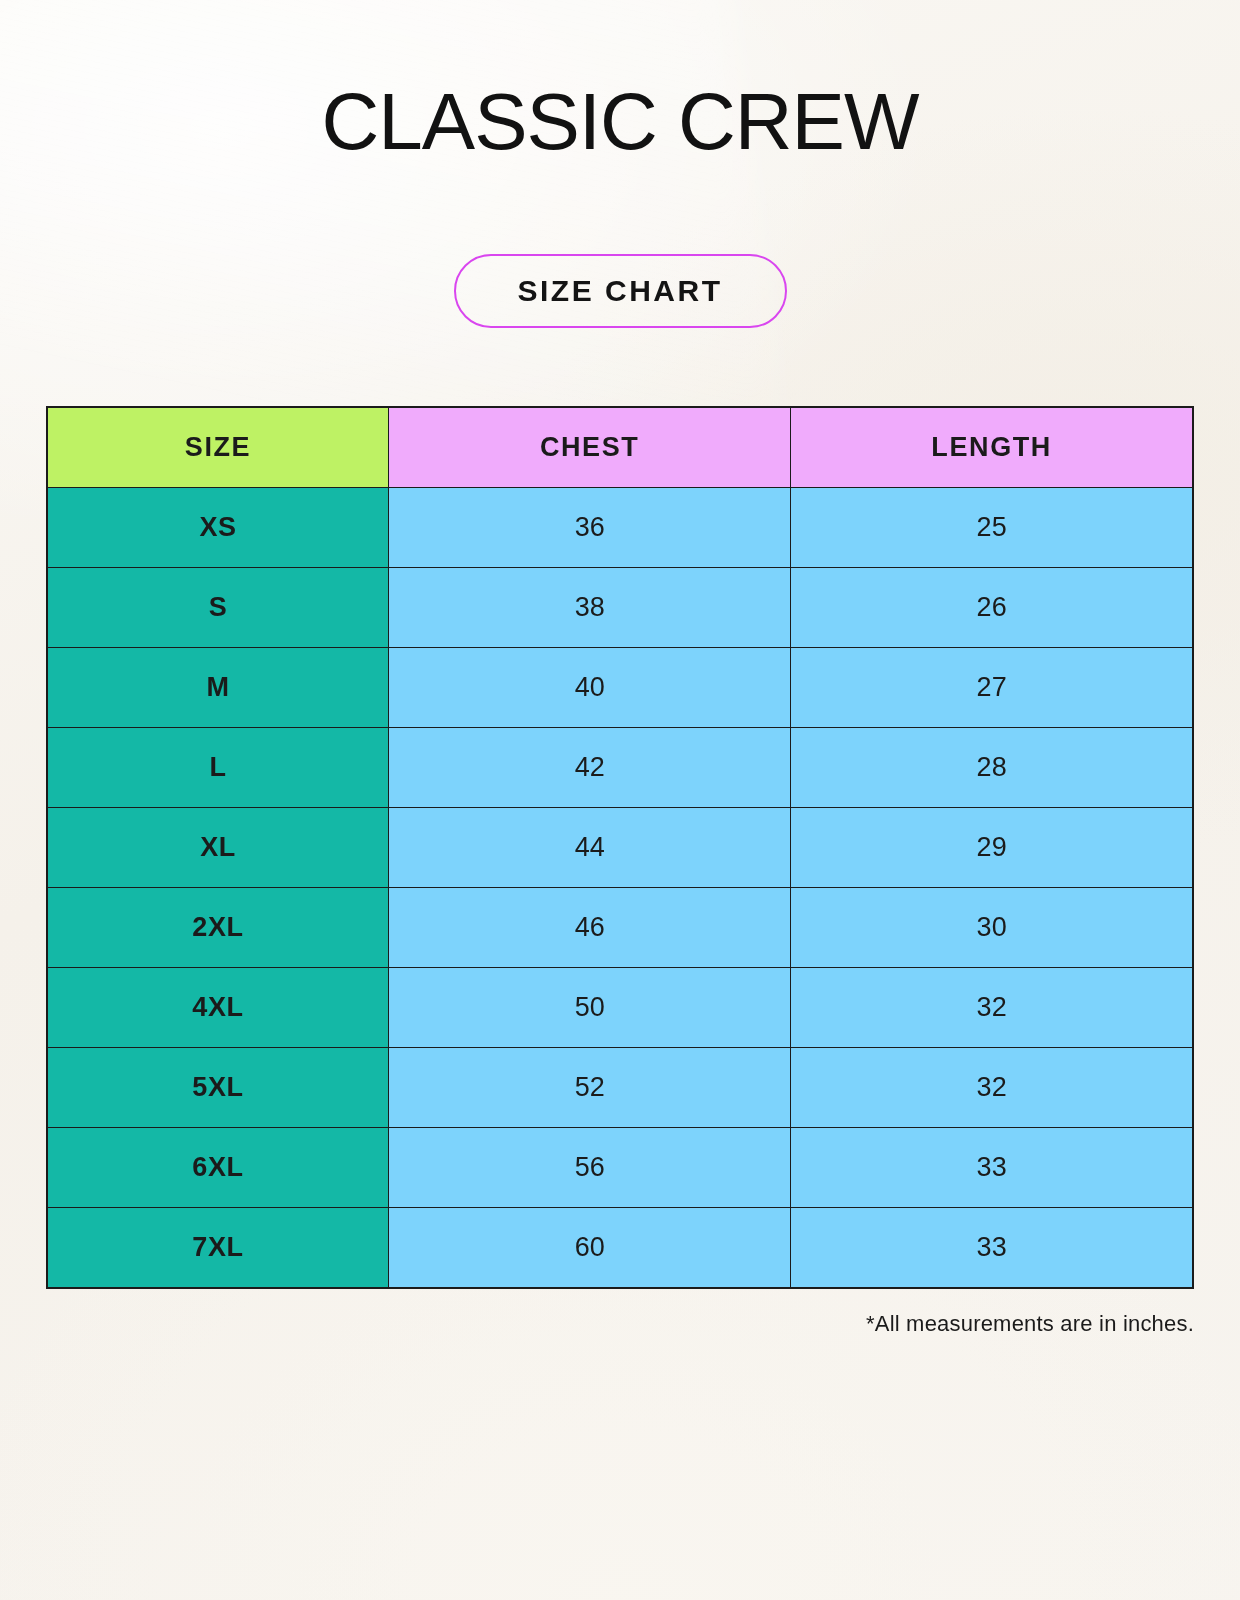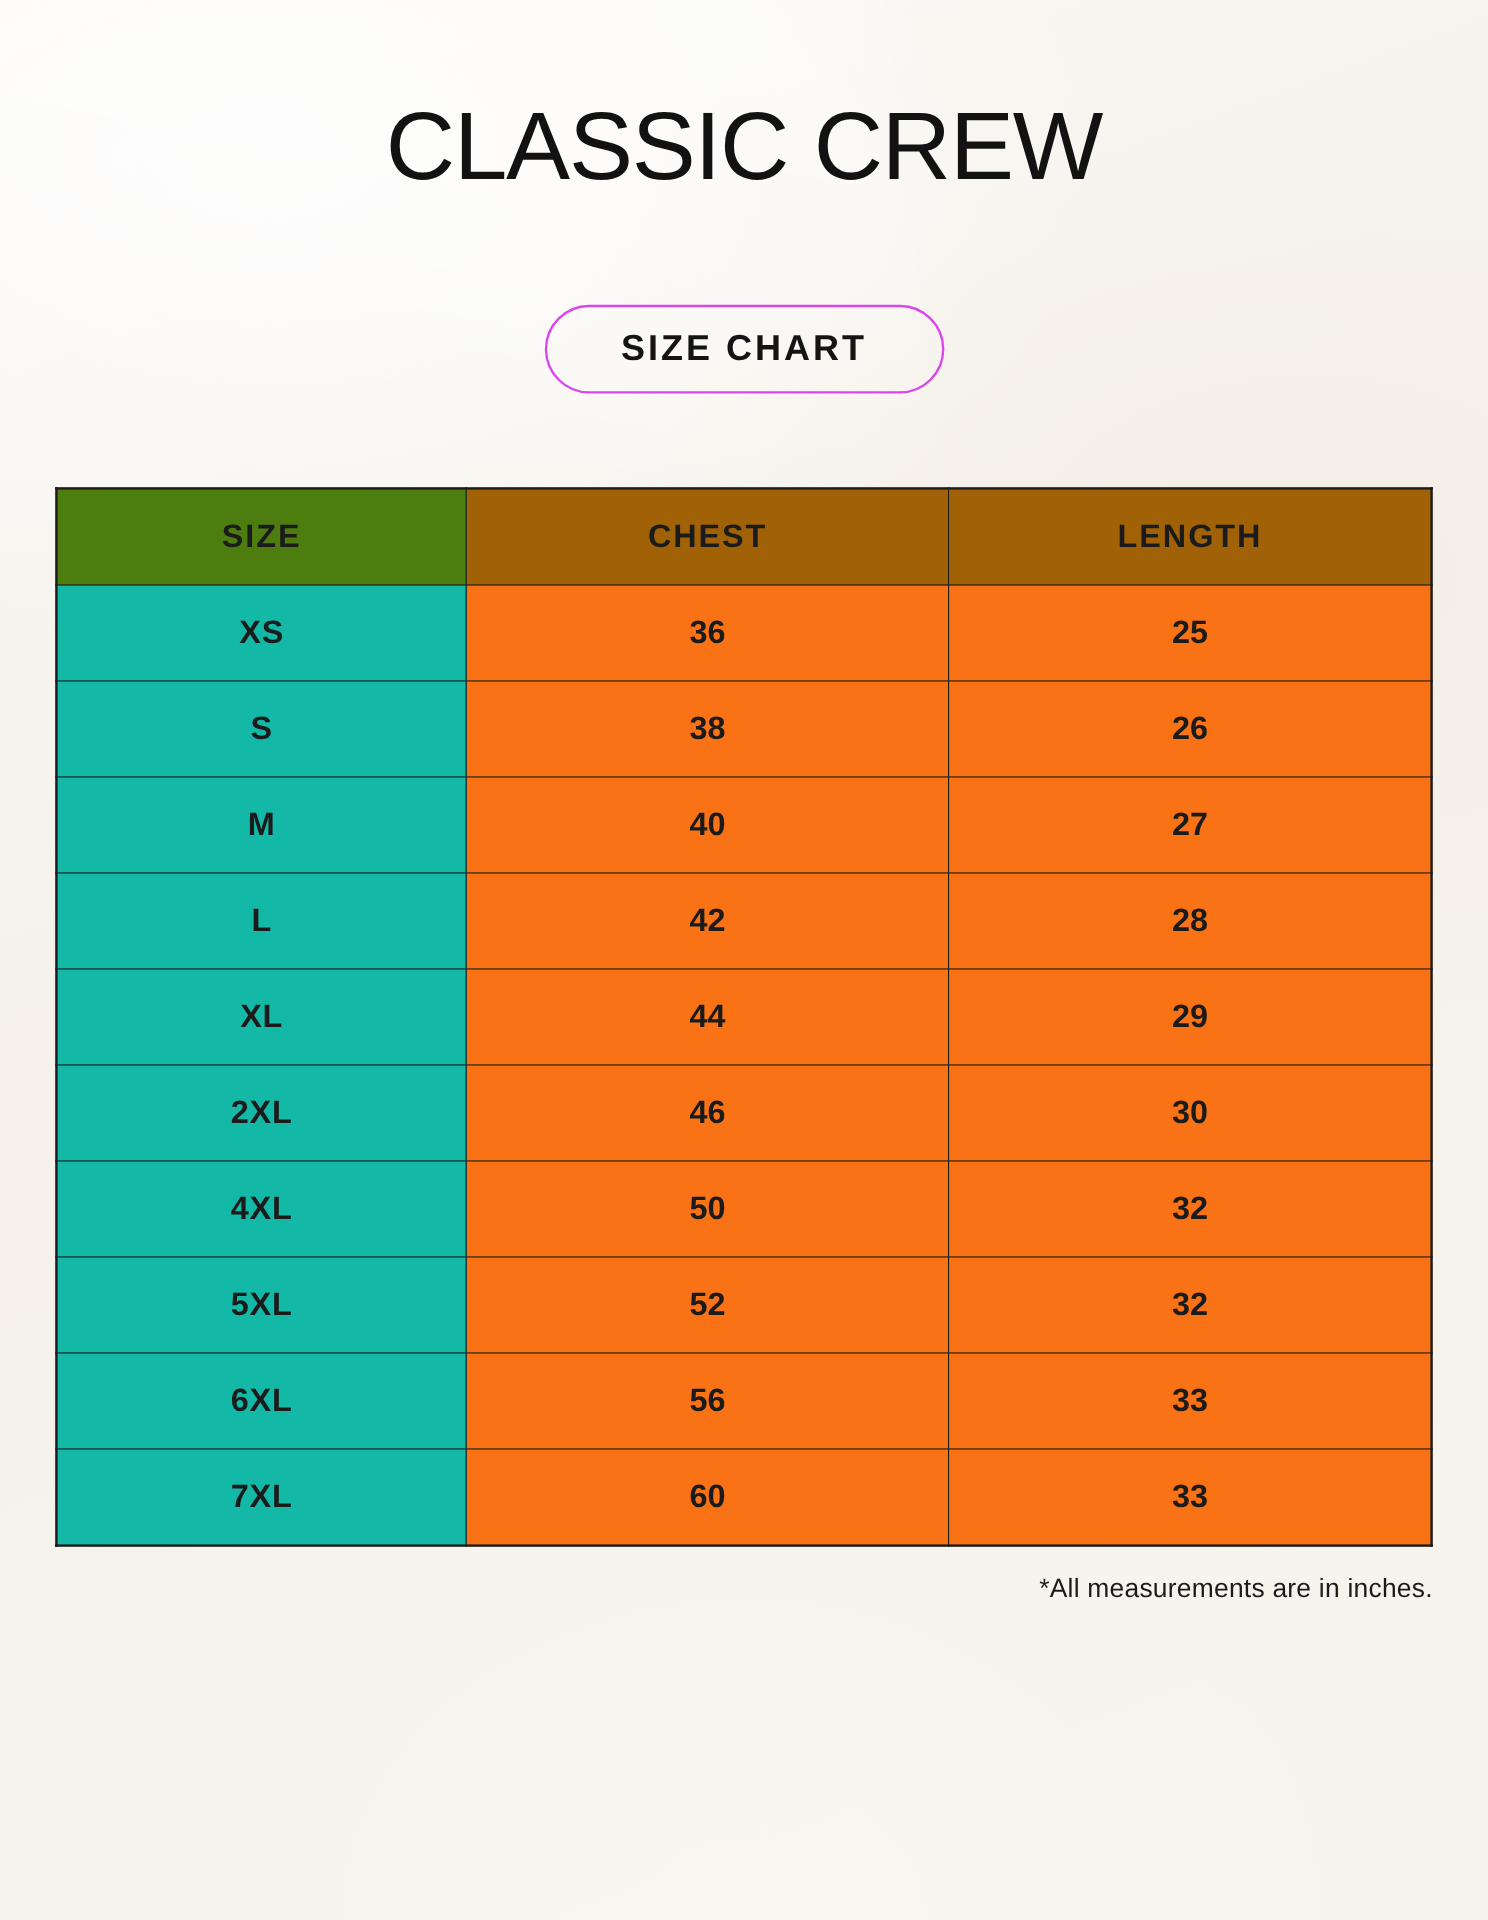--- a/index.html
+++ b/index.html
@@ -99,28 +99,28 @@
     font-weight: 700;
     letter-spacing: 1.6px;
   }
   .col-size {
     width: 29.5%;
     background: #14b8a6;
     font-weight: 700;
     letter-spacing: 0.6px;
   }
   .col-measure {
-    background: #f97316;
-    font-weight: 700;
+    background: #7dd3fc;
+    font-weight: 400;
   }
   thead .col-size {
-    background: #4d7c0f;
+    background: #bef264;
   }
   thead .col-measure {
-    background: #a16207;
+    background: #f0abfc;
   }
 
   .footnote {
     margin-top: 22px;
     text-align: right;
     font-size: 22px;
     font-weight: 400;
     color: #1b1b1b;
     letter-spacing: 0.2px;
   }

